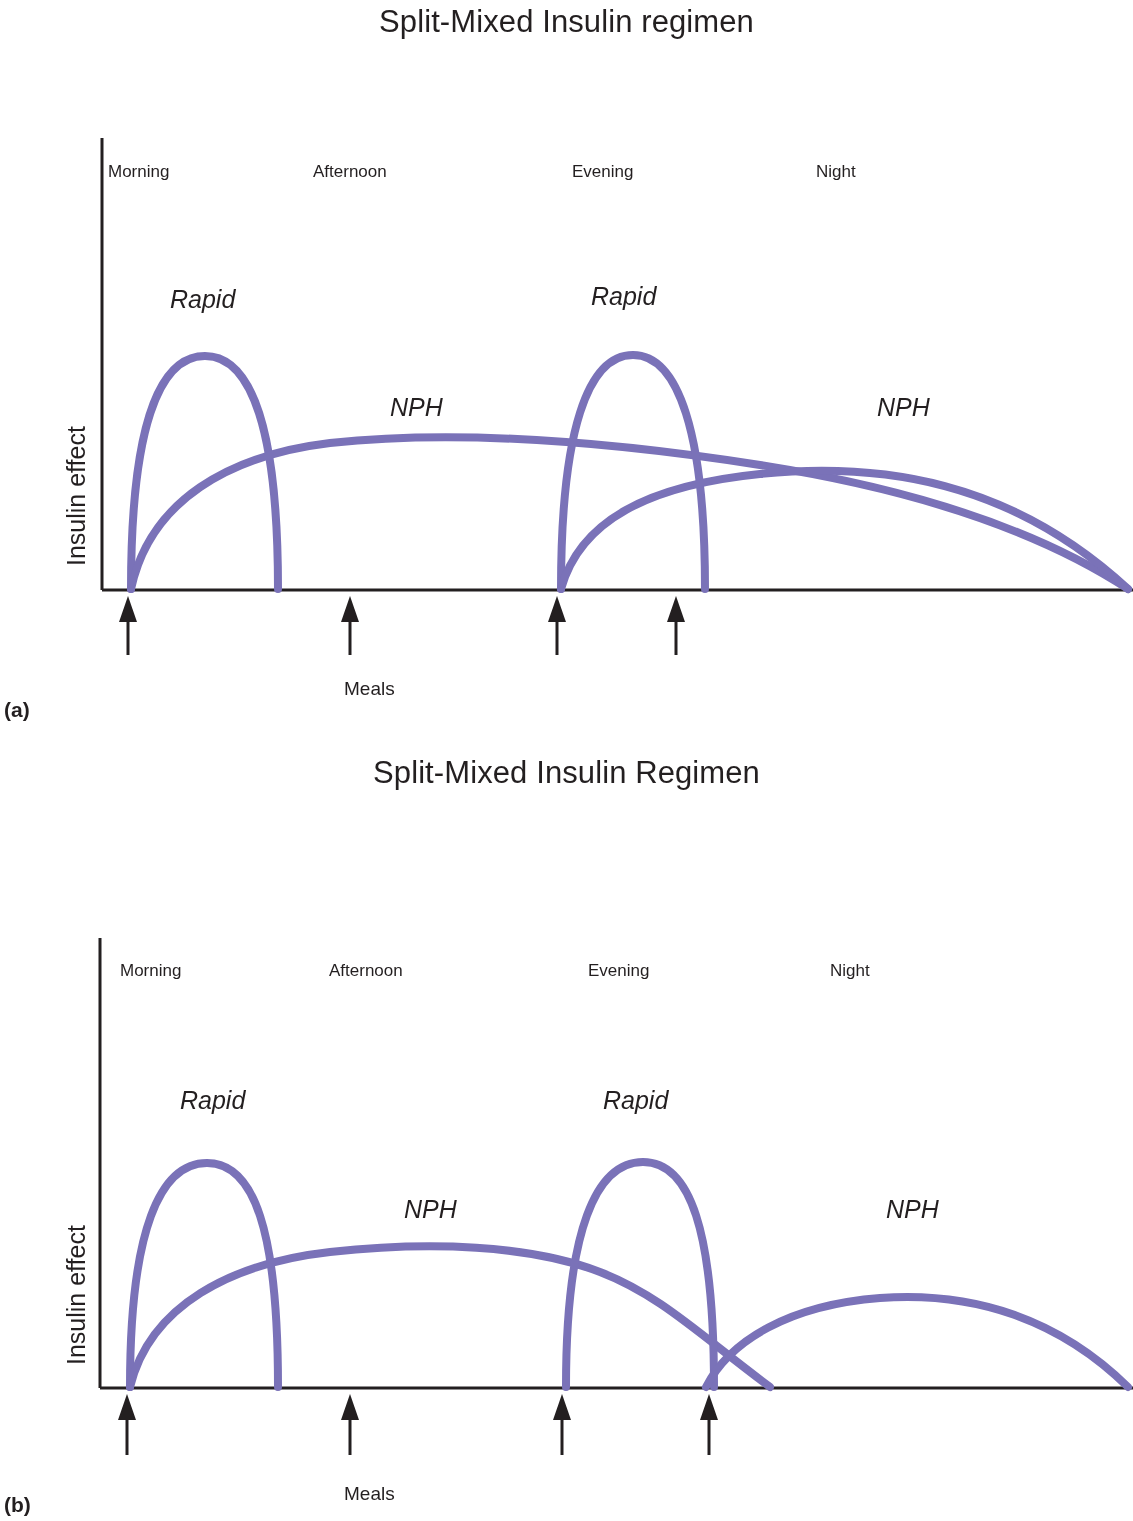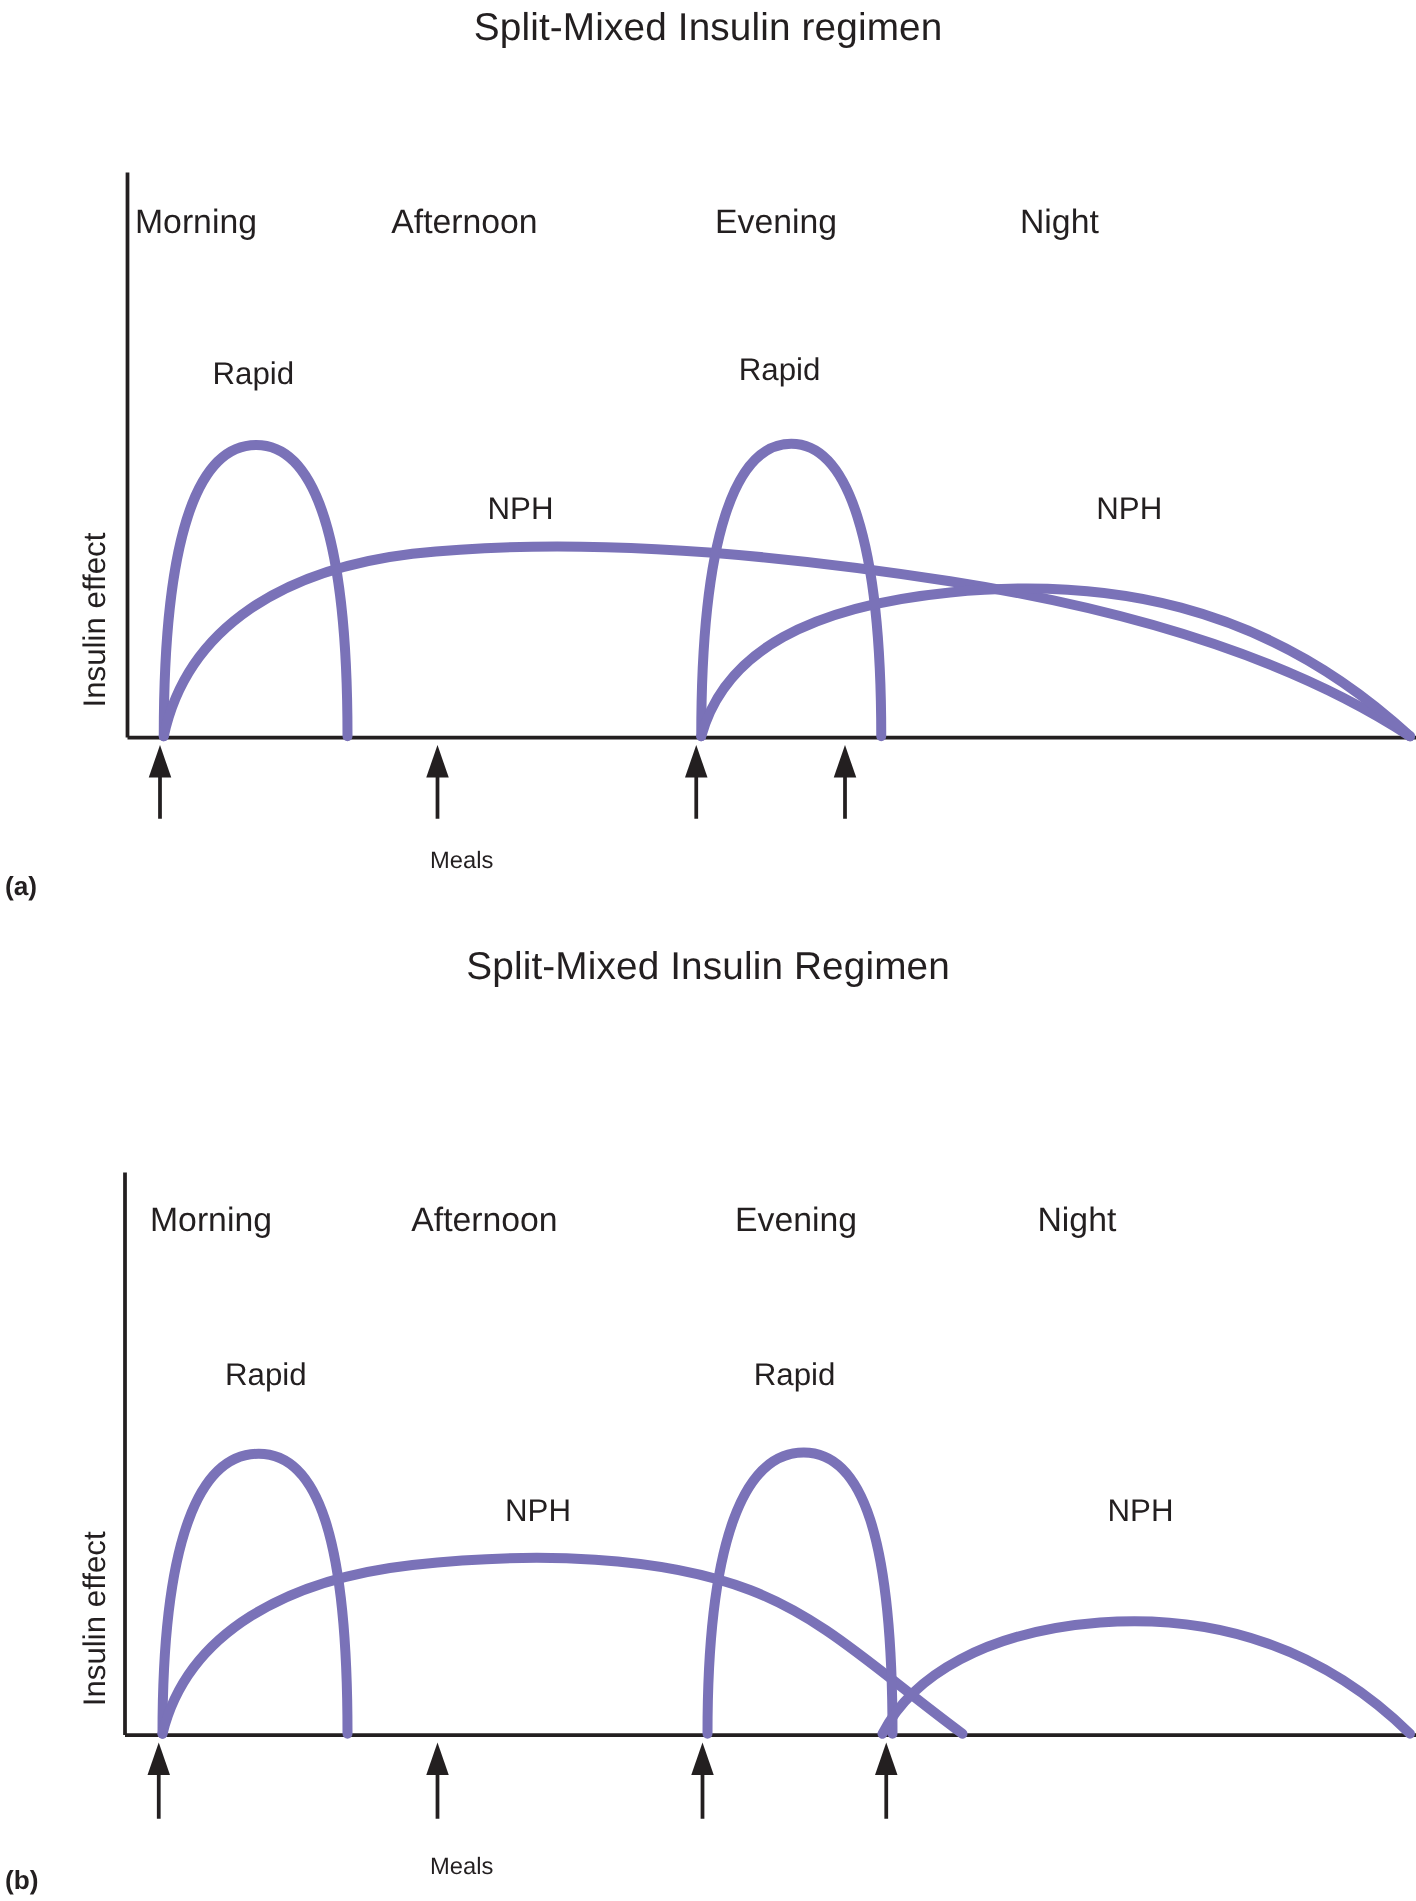--- a/index.html
+++ b/index.html
@@ -37,29 +37,30 @@
   #title-b { top: -5px; }
 
   .plot-svg {
     position: absolute;
     left: 0;
     top: 0;
   }
 
   .time-label {
     position: absolute;
-    font-size: 27px;
+    font-size: 17px;
     color: #231f20;
     white-space: nowrap;
   }
   .curve-label {
     position: absolute;
     font-size: 25px;
     color: #231f20;
     white-space: nowrap;
+    font-style: italic;
   }
   .meals-label {
     position: absolute;
     font-size: 19px;
     color: #231f20;
     white-space: nowrap;
   }
   .axis-ylabel {
     position: absolute;
     font-size: 25px;

